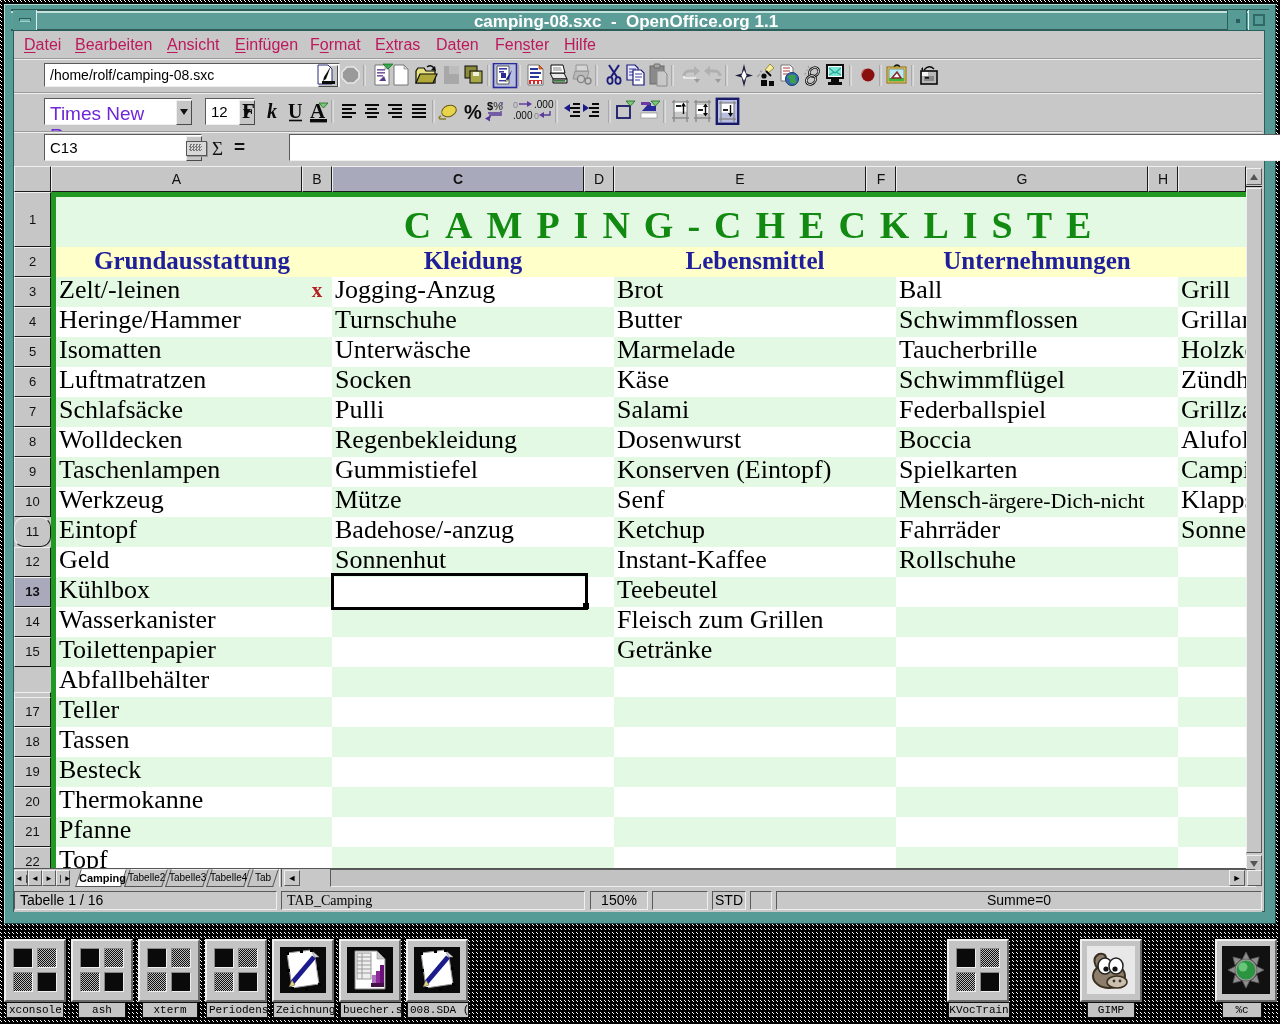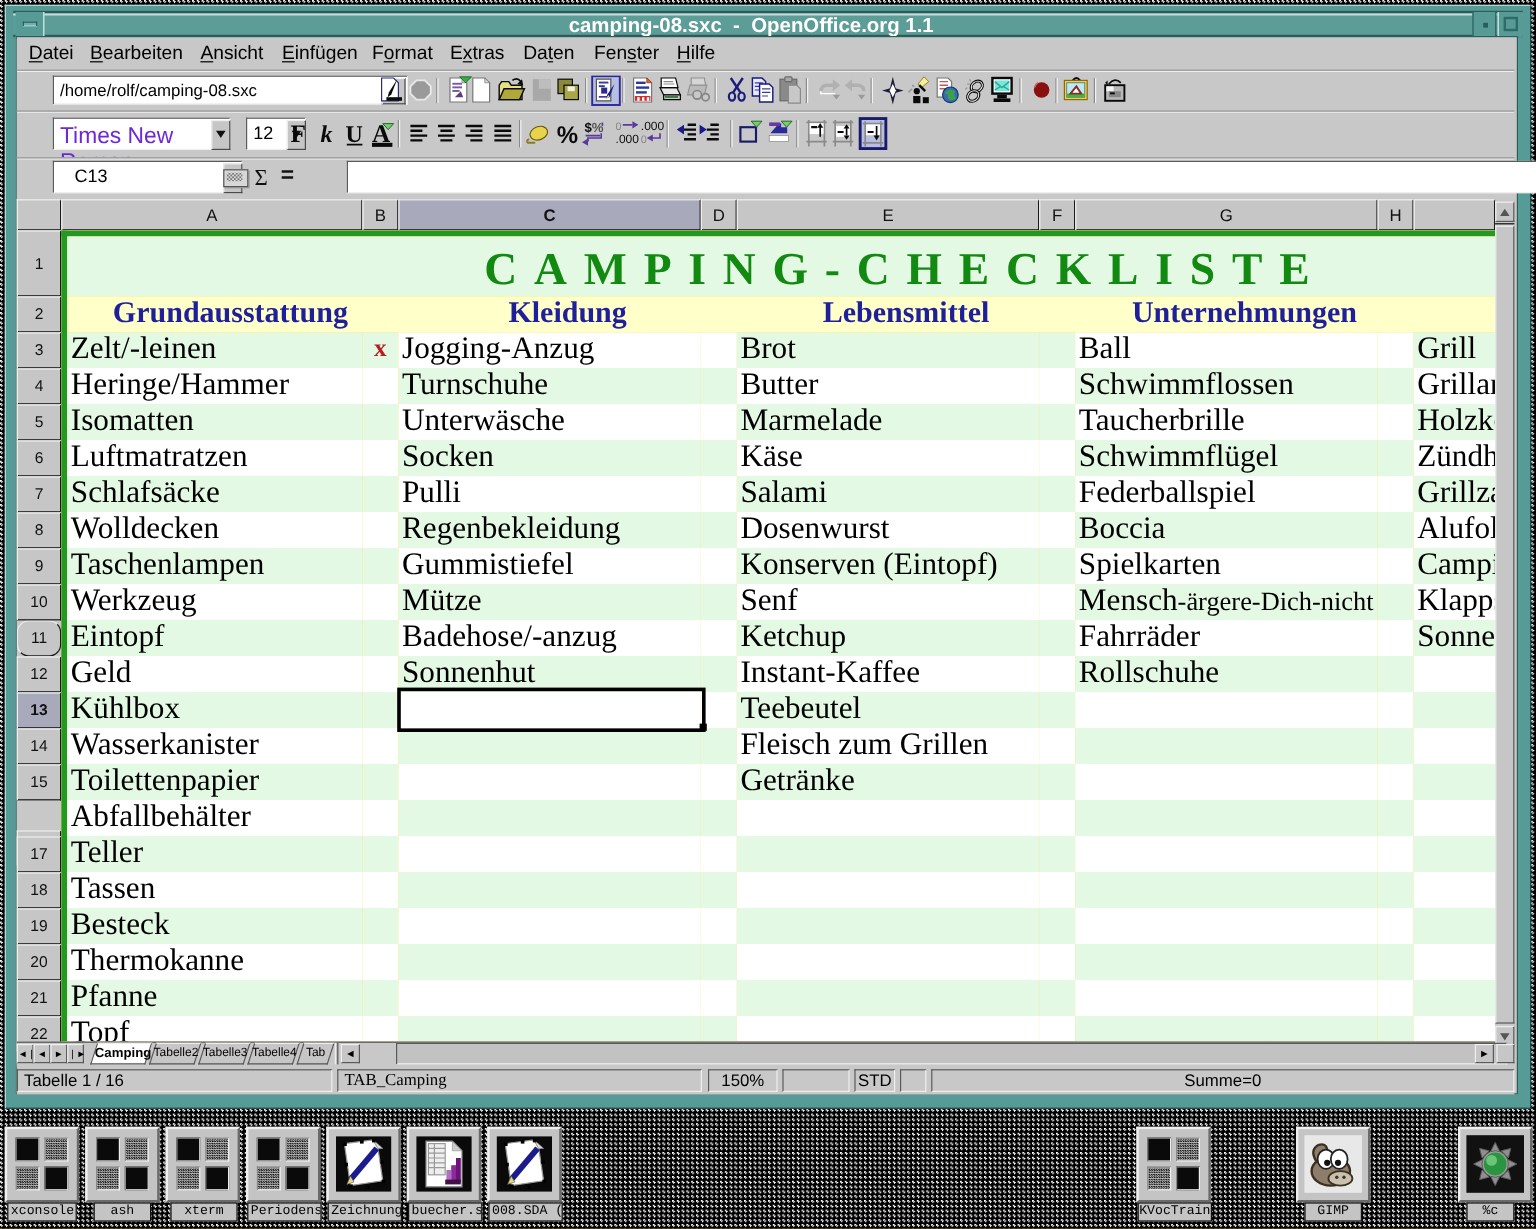--- a/index.html
+++ b/index.html
@@ -14,21 +14,21 @@
  border-right:1px solid #1d4a47;border-bottom:1px solid #1d4a47;}
 #content{left:13px;top:30px;width:1250px;height:880px;background:#C8C8C8;border:1px solid #2a5e5a;}
 #titlebar{left:11px;top:9px;width:1258px;height:22px;background:#5C9D98;color:#fff;
  font-weight:bold;font-size:14px;text-align:center;line-height:18px;box-sizing:border-box;
  border-top:2px solid #2f5a56;border-bottom:2px solid #2f5a56;
  box-shadow:inset 0 2px 0 #c2e0dc;padding-top:2px;}
 .out{border-top:1px solid #efefef;border-left:1px solid #efefef;border-right:1px solid #5a5a5a;border-bottom:1px solid #5a5a5a;}
 .in{border-top:1px solid #5a5a5a;border-left:1px solid #5a5a5a;border-right:1px solid #efefef;border-bottom:1px solid #efefef;margin-left:28px;}
 .box{position:absolute;box-sizing:border-box;}
 .white{background:#fff;}
-#menubar{left:14px;top:33px;width:1248px;height:25px;background:#C8C8C8;font-size:16px;color:#000000;}
+#menubar{left:14px;top:33px;width:1248px;height:25px;background:#C8C8C8;font-size:16px;color:#be185d;}
 #menubar span{position:absolute;top:3px;}
 #menubar u{text-decoration:underline;text-underline-offset:2px;}
 .ddbtn{position:absolute;background:#C6C6C6;border-top:1px solid #efefef;border-left:1px solid #efefef;border-right:1px solid #4a4a4a;border-bottom:1px solid #4a4a4a;}
 .arrdn{position:absolute;width:0;height:0;border-left:4px solid transparent;border-right:4px solid transparent;border-top:6px solid #111;}
 .cellfont{font-family:"Liberation Serif",serif;font-size:23px;color:#000;}
 .hdrsel{background:#A9A9BC !important;}
 .hdr{position:absolute;background:#C6C6C6;box-sizing:border-box;
  border-top:1px solid #efefef;border-left:1px solid #efefef;border-right:1px solid #1a1a1a;border-bottom:1px solid #1a1a1a;
  font-size:14px;color:#111;text-align:center;line-height:24px;}
 .col{position:absolute;top:277px;height:767px;overflow:hidden;}
@@ -447,21 +447,21 @@
   <line x1="7" y1="12" x2="12" y2="12" stroke="#0a0a0a" stroke-width="1.8"></line>
   <line x1="14.5" y1="7" x2="14.5" y2="16" stroke="#0a0a0a" stroke-width="1.4"></line>
         <polygon points="14.5,19 12,15 17,15" fill="#0a0a0a"></polygon>
  </g>
 </svg>
 </div>
 
 <div class="abs" id="fbar" style="left:14px;top:131px;width:1248px;height:35px;background:#C8C8C8;border-top:1px solid #9a9a9a;box-shadow:0 1px 0 #efefef inset;">
 </div>
 <div class="box in" style="left:16px;top:134px;width:158px;height:27px;background:#fff;">
- <div class="abs" style="left:17px;top:4px;font-size:15px;color:#000;">C13</div>
+ <div class="abs" style="left:5px;top:4px;font-size:15px;color:#000;">C13</div>
  <div class="ddbtn" style="left:141px;top:1px;width:14px;height:23px;">
       <i class="arrdn" style="left:3px;top:8px;"></i>
     </div>
 </div>
 <div class="abs" style="left:186px;top:141px;width:19px;height:13px;background:#d8d8d8;border:1px solid #555;box-shadow:1px 1px 0 #999;">
  <div class="abs" style="left:2px;top:2px;width:13px;height:7px;background:repeating-conic-gradient(#777 0 25%,#ddd 0 50%);background-size:3px 3px;"></div>
 </div>
 <div class="abs" style="left:212px;top:138px;font-size:19px;font-family:'Liberation Serif',serif;color:#111;">Σ</div>
 <div class="abs" style="left:234px;top:136px;font-size:19px;font-weight:bold;color:#111;">=</div>
 <div class="box in white" style="left:261px;top:134px;width:1000px;height:27px;"></div>
@@ -495,21 +495,21 @@
 <div class="hdr" style="left:14px;top:607px;width:37px;height:30px;font-size:13px;line-height:28px;">14</div>
 <div class="hdr" style="left:14px;top:637px;width:37px;height:30px;font-size:13px;line-height:28px;">15</div>
 <div class="hdr" style="left:14px;top:667px;width:37px;height:30px;font-size:13px;line-height:28px;margin-top:25px;">16</div>
 <div class="hdr" style="left:14px;top:697px;width:37px;height:30px;font-size:13px;line-height:28px;">17</div>
 <div class="hdr" style="left:14px;top:727px;width:37px;height:30px;font-size:13px;line-height:28px;">18</div>
 <div class="hdr" style="left:14px;top:757px;width:37px;height:30px;font-size:13px;line-height:28px;">19</div>
 <div class="hdr" style="left:14px;top:787px;width:37px;height:30px;font-size:13px;line-height:28px;">20</div>
 <div class="hdr" style="left:14px;top:817px;width:37px;height:30px;font-size:13px;line-height:28px;">21</div>
 <div class="hdr" style="left:14px;top:847px;width:37px;height:30px;font-size:13px;line-height:28px;">22</div>
 
-<div class="abs" style="left:51px;top:192px;width:1195px;height:676px;background:#fde047;overflow:hidden;" id="grid">
+<div class="abs" style="left:51px;top:192px;width:1195px;height:676px;background:#e5e5e5;overflow:hidden;" id="grid">
 
  <div class="abs" style="left:0;top:0;width:1195px;height:5px;background:#229922;"></div>
  <div class="abs" style="left:0;top:0;width:5px;height:676px;background:#229922;"></div>
 
  <div class="abs" style="left:5px;top:5px;width:1190px;height:50px;background:#E4F9E4;"></div>
 
  <div class="abs" style="left:5px;top:55px;width:1190px;height:30px;background:#FFFFC9;"></div>
 
  <div class="abs" style="left:5px;top:85px;width:246px;height:591px;background:repeating-linear-gradient(#E4F9E4 0 30px,#fff 30px 60px);"></div>
  <div class="abs" style="left:251px;top:85px;width:30px;height:591px;background:repeating-linear-gradient(#E4F9E4 0 30px,#fff 30px 60px);"></div>

